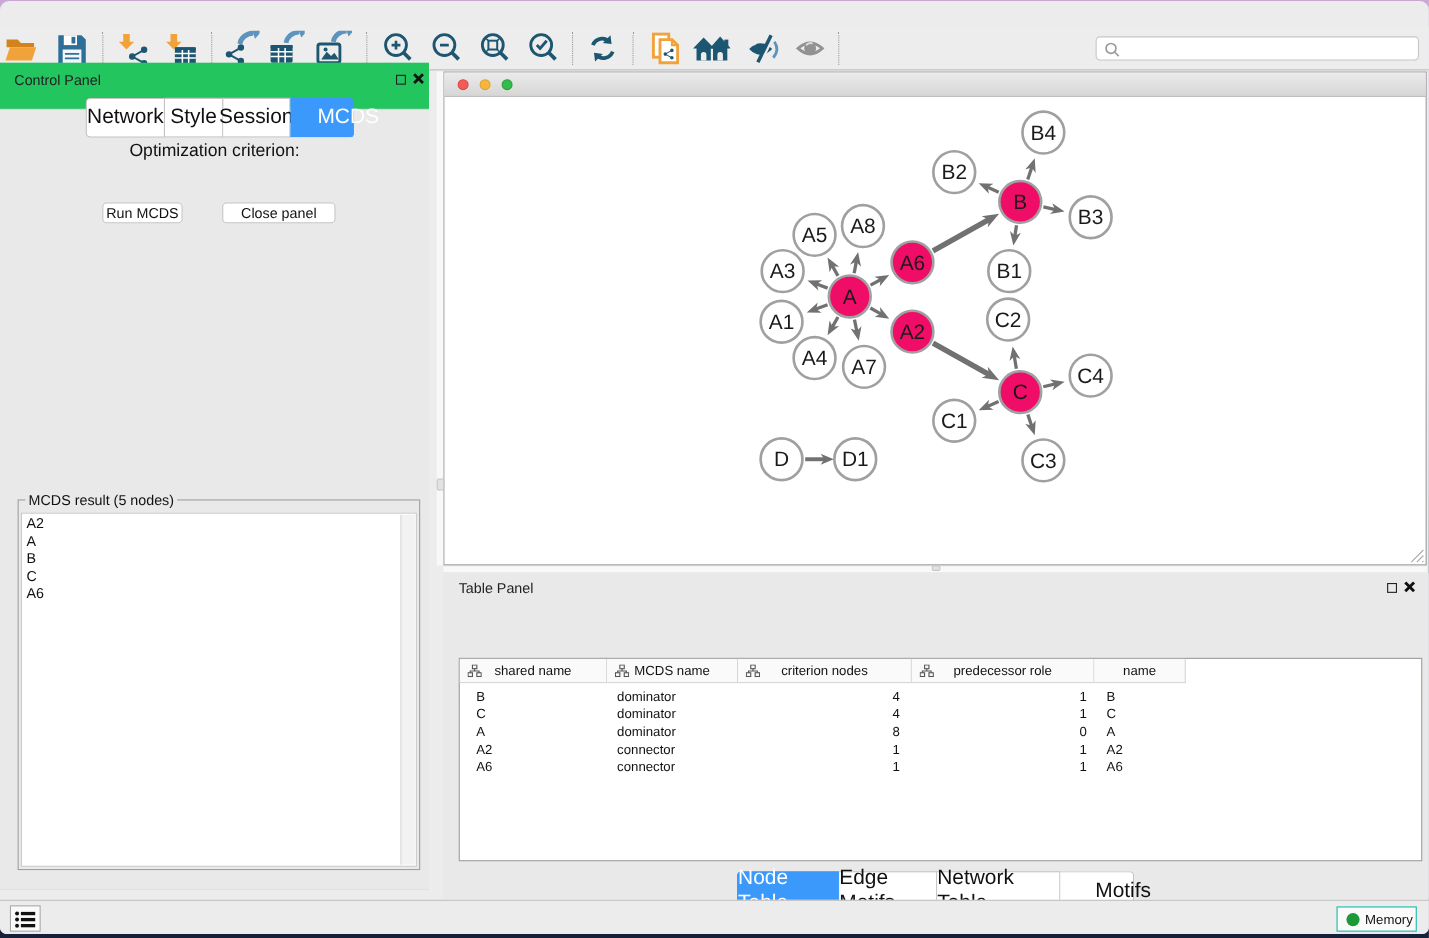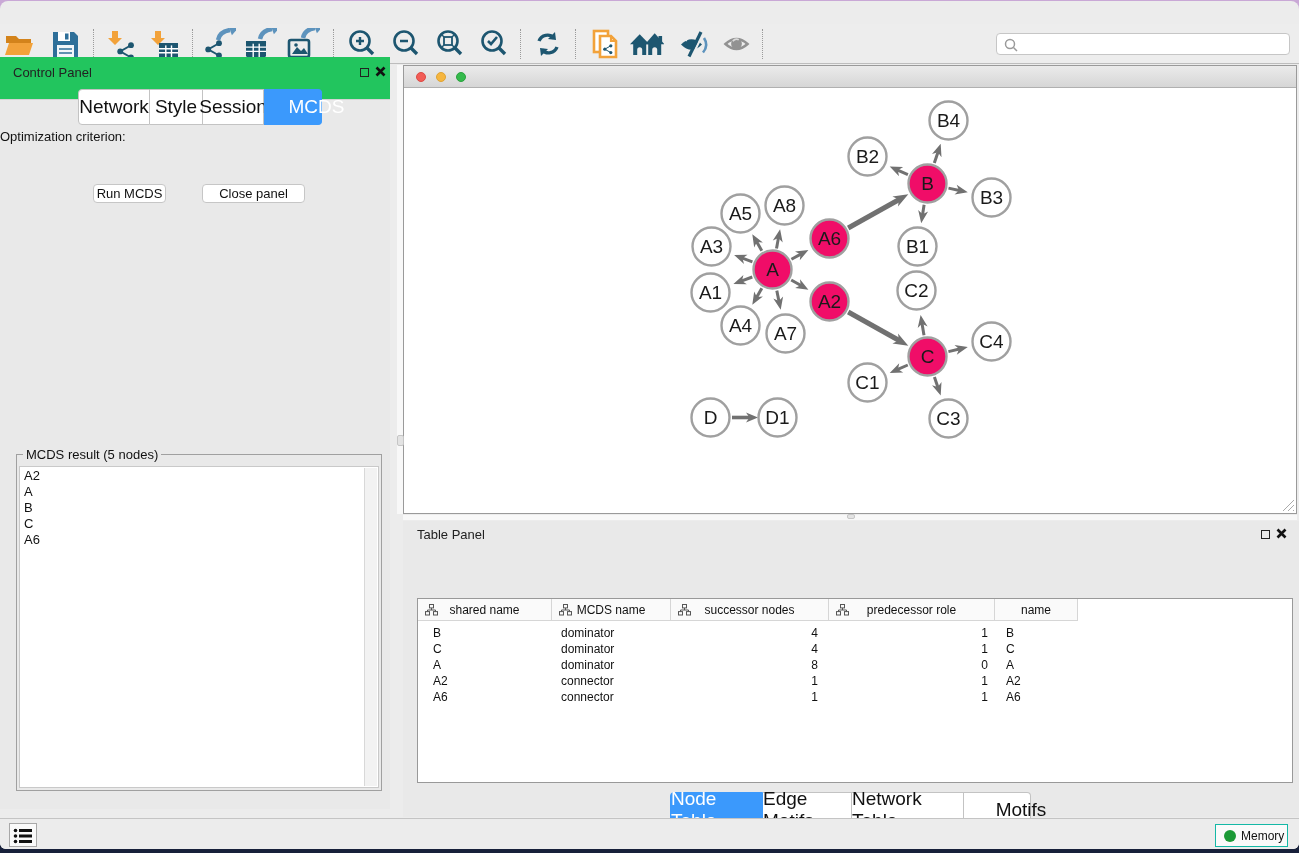--- a/index.html
+++ b/index.html
@@ -21,21 +21,21 @@
 .mini-max { position:absolute; width:9px; height:9px; border:1.5px solid #222; }
 .mini-x { position:absolute; font-size:12px; font-weight:bold; color:#111; }
 #tabs1 { position:absolute; left:78px; top:32px; height:19px; display:flex; }
 .tab { height:36px; font-size:19px; color:#111; background:#fff; border:1px solid #c3c3c3;
   border-left:none; display:flex; align-items:center; justify-content:center; }
 .tab.first { border-left:1px solid #c3c3c3; border-radius:4px 0 0 4px; }
 .tab.last { border-radius:0 4px 4px 0;padding-left:48px; }
 .tab.sel { background:#3b99fc; color:#fff; border-color:#3b99fc; }
 #subpanel { position:absolute; left:0px; top:42px; width:390px; height:710px; background:#e9e9e9;
   border-top:1px solid #d4d4d4; }
-#optlabel { position:absolute; left:0; top:72px; width:390px; text-align:left; font-size:13px; color:#111; }
+#optlabel { position:absolute; left:0; top:72px; width:390px; text-align:center; font-size:16px; color:#111; }
 #dropdown { position:absolute; left:43px; top:94px; width:310px; height:21px; background:#fff;
   border:1px solid #b5b5b5; border-radius:4px; font-size:13px; color:#111; line-height:19px; padding-left:9px; }
 #stepper { position:absolute; right:-1px; top:-1px; width:17px; height:21px;
   background:linear-gradient(#55a7fd,#2272f3); border-radius:0 5px 5px 0; }
 .btn { position:absolute; height:19px; background:#fff; border:1px solid #c6c6c6; border-radius:4px;
   font-size:13px; color:#111; text-align:center; line-height:17px; }
 #grp { position:absolute; left:16px; top:397px; width:366px; height:337px; border:1px solid #a0a0a0; }
 #grplabel { position:absolute; left:6px; top:-8px; background:#e9e9e9; padding:0 3px; font-size:13px; color:#111; }
 #listbox { position:absolute; left:2px; top:11px; width:360px; height:322px; background:#fff; border:1px solid #c9c9c9; }
 #listbox .track { position:absolute; right:1px; top:1px; width:13px; height:318px; background:#f2f2f2; border-left:1px solid #d8d8d8; }
@@ -396,21 +396,21 @@
               </svg></span>
             <span class="hlb">MCDS name</span>
           </div>
           <div class="hcell" style="left:253px;width:158px">
             <span class="hic"><svg width="13" height="12" viewBox="0 0 13 12" style="margin-right:5px;flex:none">
                 <rect x="4.5" y="0.5" width="4" height="3.4" fill="none" stroke="#555" stroke-width="1"></rect>
                 <rect x="0.5" y="7.6" width="4" height="3.4" fill="none" stroke="#555" stroke-width="1"></rect>
                 <rect x="8.5" y="7.6" width="4" height="3.4" fill="none" stroke="#555" stroke-width="1"></rect>
                 <path d="M6.5,4 v2 M2.5,7.6 v-1.6 h8 v1.6" fill="none" stroke="#555" stroke-width="1"></path>
               </svg></span>
-            <span class="hlb">successor nodes</span>
+            <span class="hlb">criterion nodes</span>
           </div>
           <div class="hcell" style="left:411px;width:166px">
             <span class="hic"><svg width="13" height="12" viewBox="0 0 13 12" style="margin-right:5px;flex:none">
                 <rect x="4.5" y="0.5" width="4" height="3.4" fill="none" stroke="#555" stroke-width="1"></rect>
                 <rect x="0.5" y="7.6" width="4" height="3.4" fill="none" stroke="#555" stroke-width="1"></rect>
                 <rect x="8.5" y="7.6" width="4" height="3.4" fill="none" stroke="#555" stroke-width="1"></rect>
                 <path d="M6.5,4 v2 M2.5,7.6 v-1.6 h8 v1.6" fill="none" stroke="#555" stroke-width="1"></path>
               </svg></span>
             <span class="hlb">predecessor role</span>
           </div>

